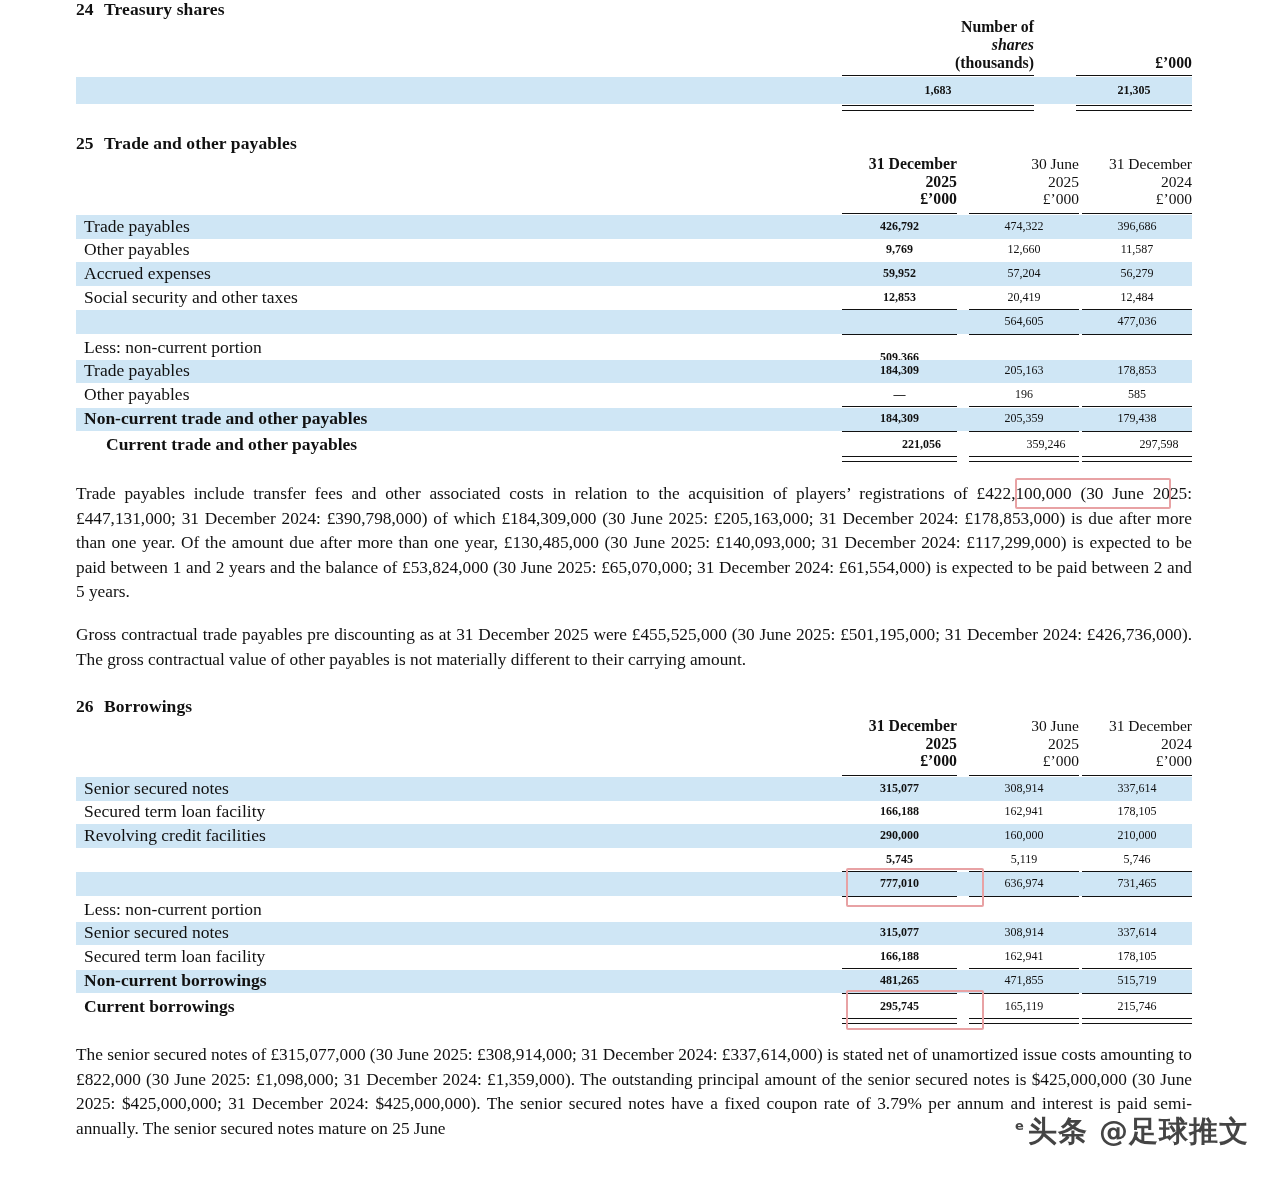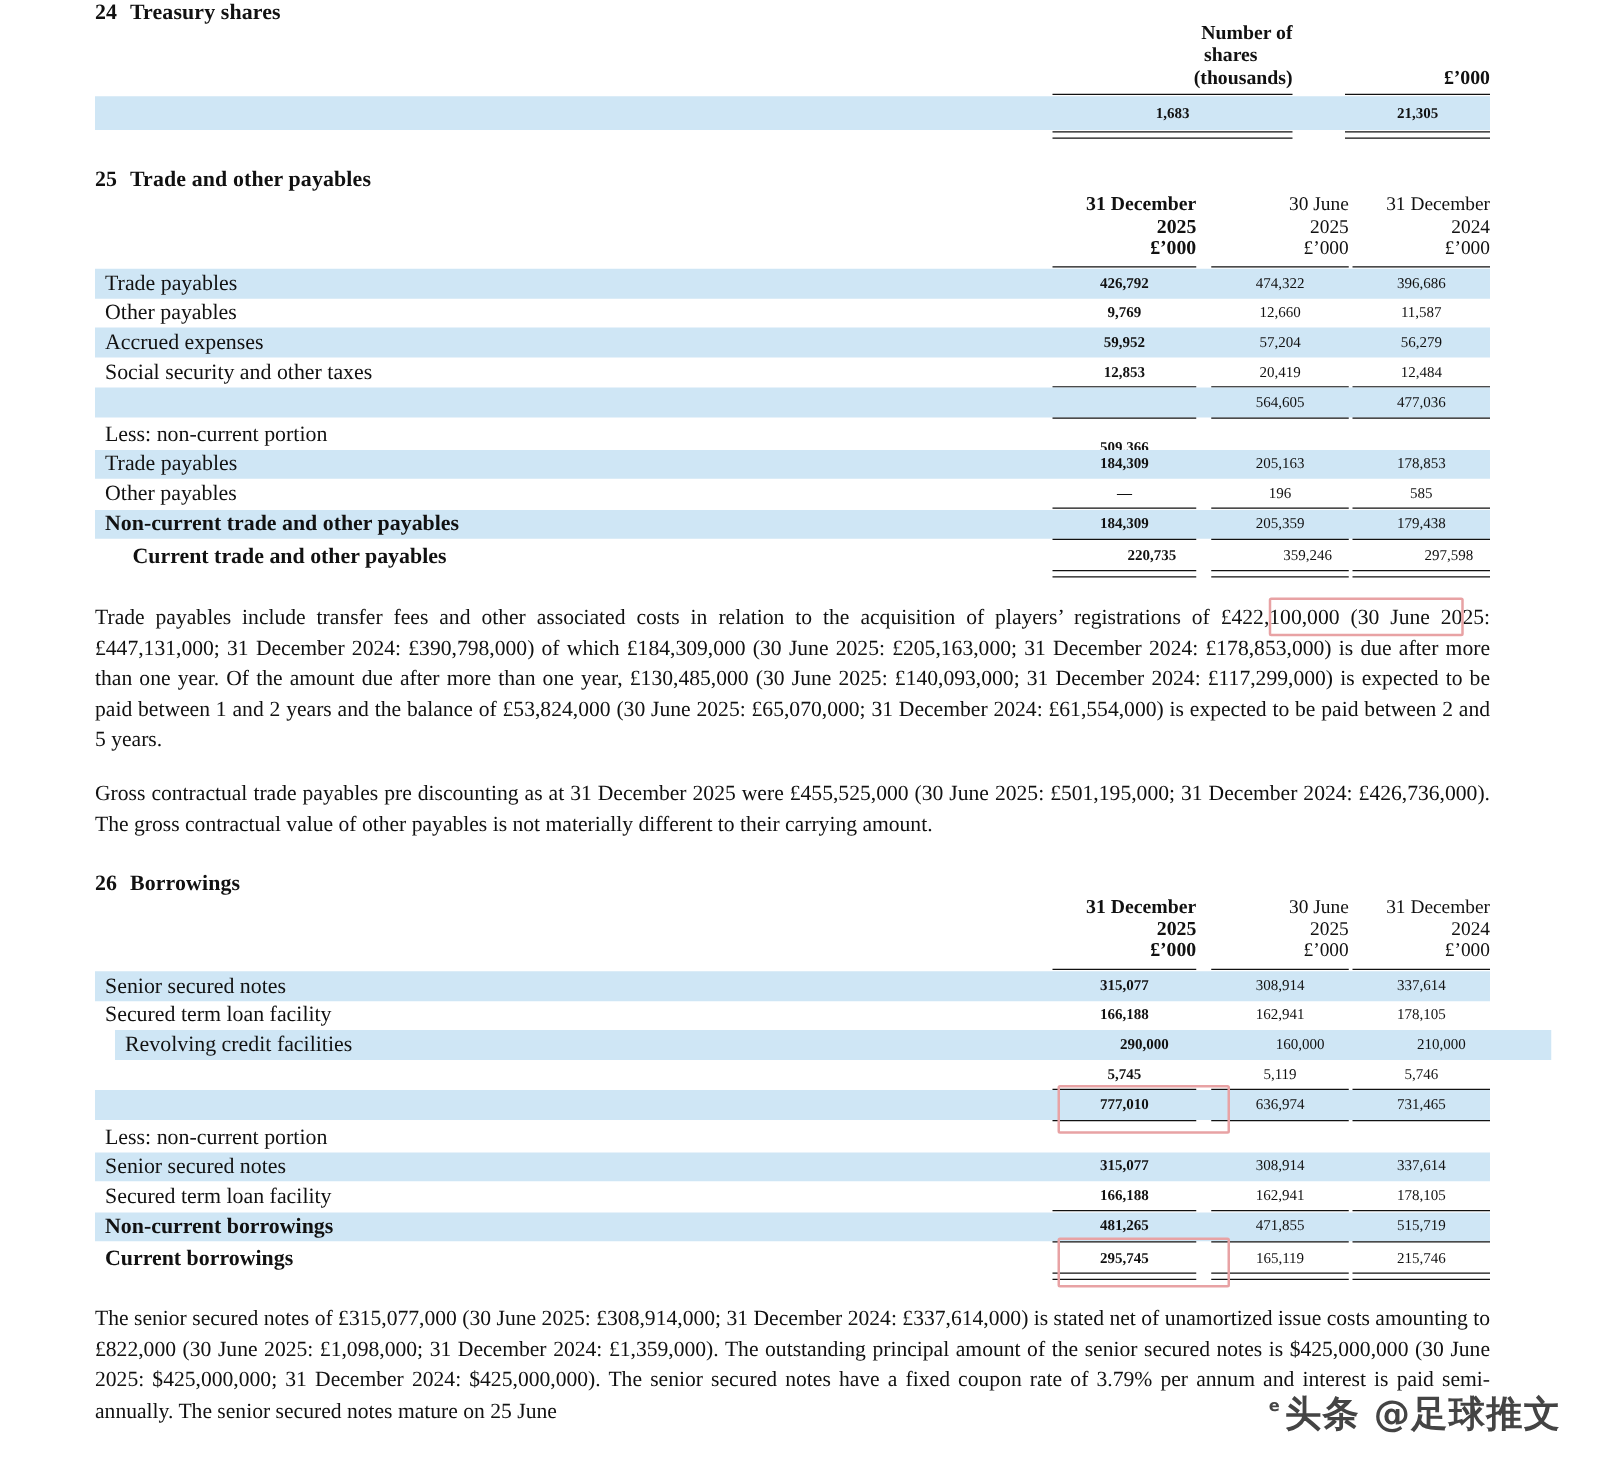--- a/index.html
+++ b/index.html
@@ -79,21 +79,21 @@
 
 <div class="page">
 
   <div class="note-head" style="top:-1px;">
     <span class="num">24</span><span>Treasury shares</span>
   </div>
 
   <div class="tbl" style="top:18px;">
 
     <div class="hdr strong" style="left:766px;width:192px;top:0px;">Number of</div>
-    <div class="hdr strong" style="left:738px;width:192px;top:18px;">shares</div>
+    <div class="hdr strong" style="left:766px;width:192px;top:18px;font-style:italic;">shares</div>
     <div class="hdr strong" style="left:766px;width:192px;top:36px;">(thousands)</div>
     <div class="hdr strong" style="left:1000px;width:116px;top:36px;">£’000</div>
 
     <div class="rule" style="left:766px;width:192px;top:57px;"></div>
     <div class="rule" style="left:1000px;width:116px;top:57px;"></div>
 
     <div class="row band" style="top:59px;height:27px;">
       <div class="cell" style="left:766px;width:192px;font-weight:bold;">1,683</div>
       <div class="cell" style="left:1000px;width:116px;font-weight:bold;">21,305</div>
     </div>
@@ -189,21 +189,21 @@
       <div class="cell c2">205,359</div>
       <div class="cell c3">179,438</div>
     </div>
 
     <div class="rule" style="left:766px;width:115px;top:276px;"></div>
     <div class="rule" style="left:893px;width:110px;top:276px;"></div>
     <div class="rule" style="left:1006px;width:110px;top:276px;"></div>
 
     <div class="row" style="position:absolute;left:0;top:278px;width:1116px;margin-left:22px;">
       <div class="lbl b">Current trade and other payables</div>
-      <div class="cell c1" style="font-weight:bold;">220,735</div>
+      <div class="cell c1" style="font-weight:bold;">221,056</div>
       <div class="cell c2">359,246</div>
       <div class="cell c3">297,598</div>
     </div>
 
     <div class="dbl" style="left:766px;width:115px;top:301px;"></div>
     <div class="dbl" style="left:893px;width:110px;top:301px;"></div>
     <div class="dbl" style="left:1006px;width:110px;top:301px;"></div>
   </div>
 
   <div class="para" style="top:482px;">
@@ -241,21 +241,21 @@
       <div class="cell c1" style="font-weight:bold;">315,077</div>
       <div class="cell c2">308,914</div>
       <div class="cell c3">337,614</div>
     </div>
     <div class="row" style="position:absolute;left:0;top:83.6px;width:1116px;">
       <div class="lbl">Secured term loan facility</div>
       <div class="cell c1" style="font-weight:bold;">166,188</div>
       <div class="cell c2">162,941</div>
       <div class="cell c3">178,105</div>
     </div>
-    <div class="row band" style="position:absolute;left:16px;top:107.2px;width:1116px;padding-left:33px;">
+    <div class="row band" style="position:absolute;left:0;top:107.2px;width:1116px;">
       <div class="lbl">Revolving credit facilities</div>
       <div class="cell c1" style="font-weight:bold;">290,000</div>
       <div class="cell c2">160,000</div>
       <div class="cell c3">210,000</div>
     </div>
     <div class="row" style="position:absolute;left:0;top:130.8px;width:1116px;">
       <div class="cell c1" style="font-weight:bold;">5,745</div>
       <div class="cell c2">5,119</div>
       <div class="cell c3">5,746</div>
     </div>

